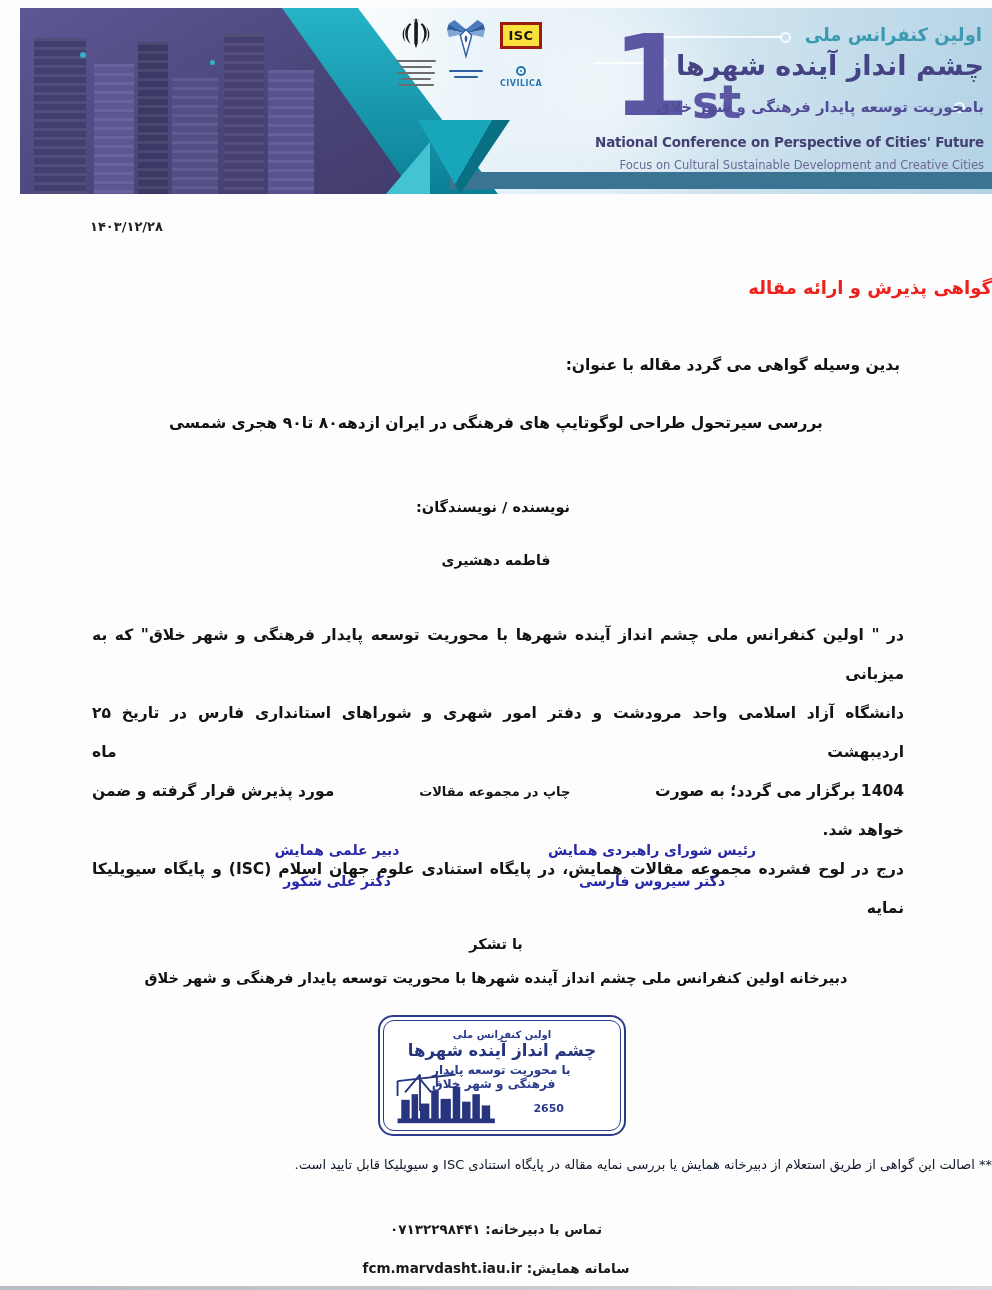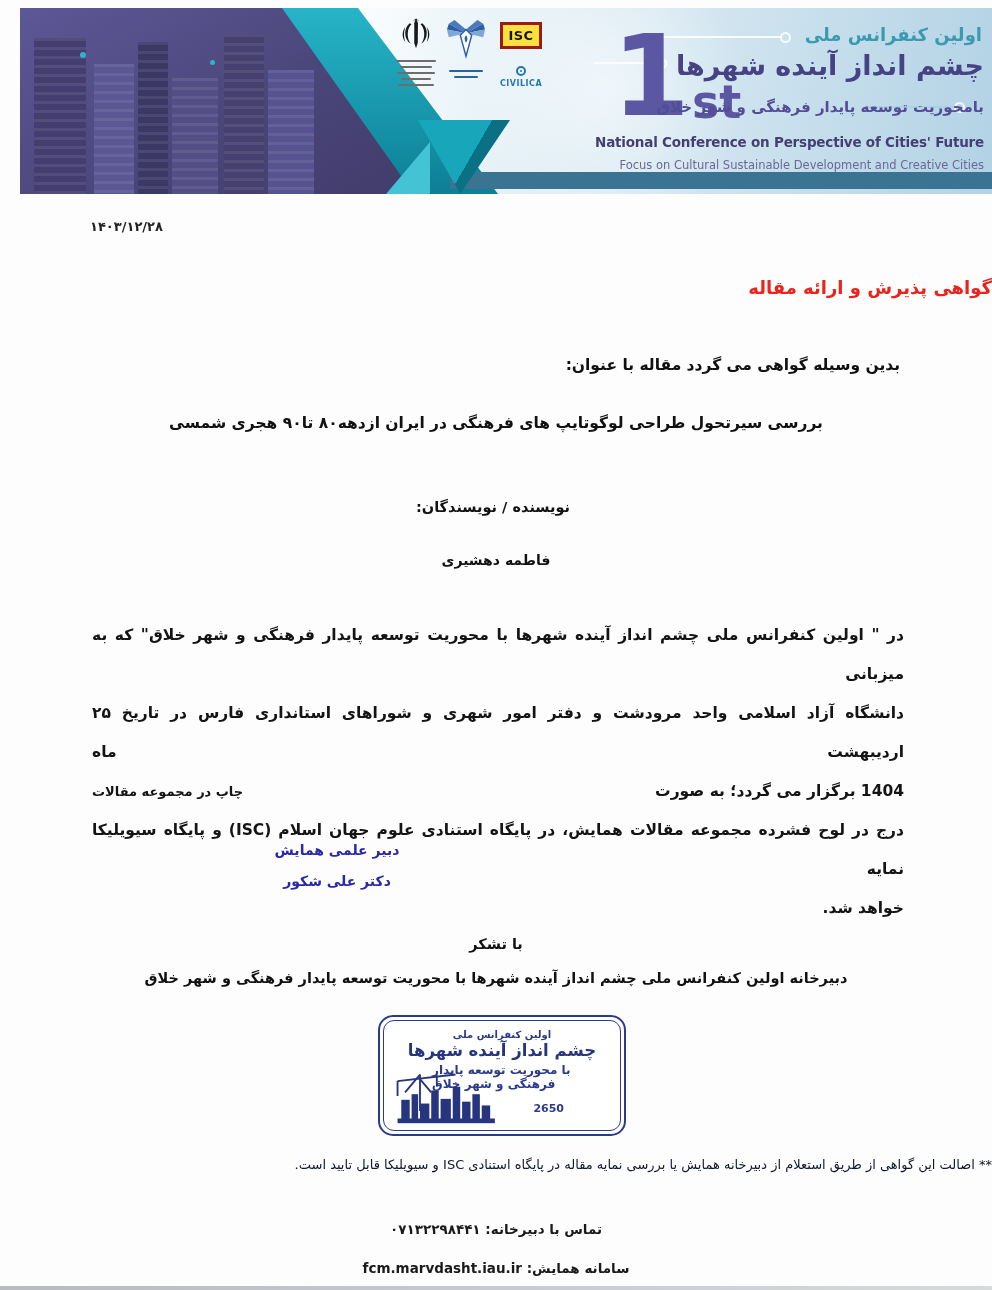--- a/index.html
+++ b/index.html
@@ -209,25 +209,30 @@
 
   <div class="authors-label">نویسنده / نویسندگان:</div>
   <div class="author-name">فاطمه دهشیری</div>
 
   <div class="par">
     <div class="pline j"><span>در </span><span class="xb">" اولین کنفرانس ملی چشم انداز آینده شهرها با محوریت توسعه پایدار فرهنگی و شهر خلاق"</span><span> که به میزبانی</span></div>
     <div class="pline j">دانشگاه آزاد اسلامی واحد مرودشت و دفتر امور شهری و شوراهای استانداری فارس در تاریخ ۲۵ اردیبهشت ماه</div>
     <div class="pline l3">
       <span>1404 برگزار می گردد؛ به صورت</span>
       <span class="small">چاپ در مجموعه مقالات</span>
-    </div>
+      <span>مورد پذیرش قرار گرفته و ضمن</span>
+    </div>
+    <div class="pline">خواهد شد.</div>
     <div class="pline j">درج در لوح فشرده مجموعه مقالات همایش، در پایگاه استنادی علوم جهان اسلام (ISC) و پایگاه سیویلیکا نمایه</div>
-    <div class="pline">خواهد شد.</div>
-  </div>
-
+  </div>
+
+  <div class="sig sig-right">
+    <div>رئیس شورای راهبردی همایش</div>
+    <div class="nm">دکتر سیروس فارسی</div>
+  </div>
   <div class="sig sig-left">
     <div>دبیر علمی همایش</div>
     <div class="nm">دکتر علی شکور</div>
   </div>
 
   <div class="thanks">با تشکر</div>
   <div class="secretariat">دبیرخانه اولین کنفرانس ملی چشم انداز آینده شهرها با محوریت توسعه پایدار فرهنگی و شهر خلاق</div>
 
   <div class="stamp">
     <div class="stamp-inner">

